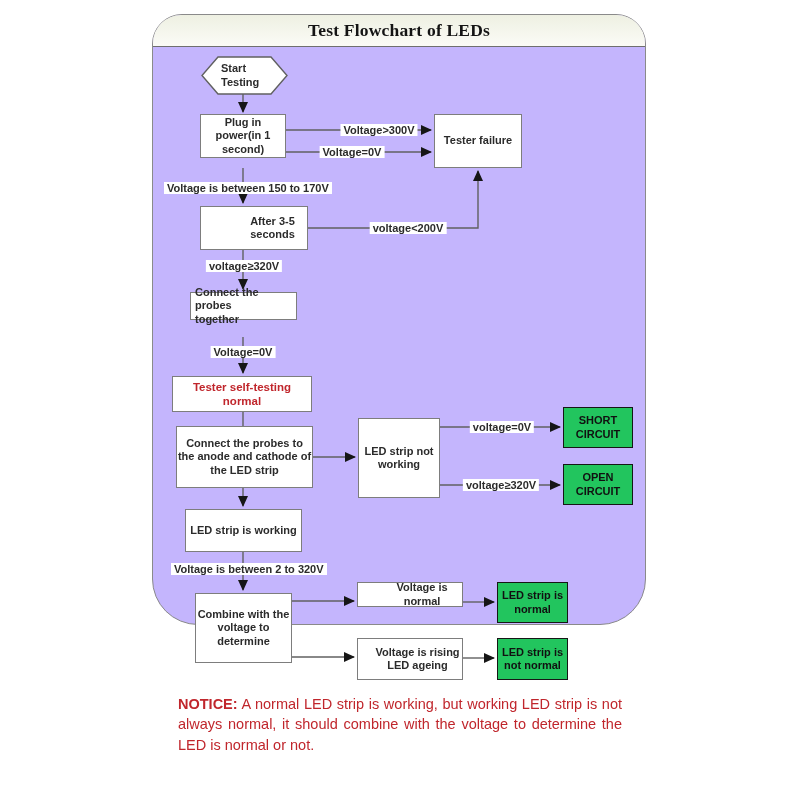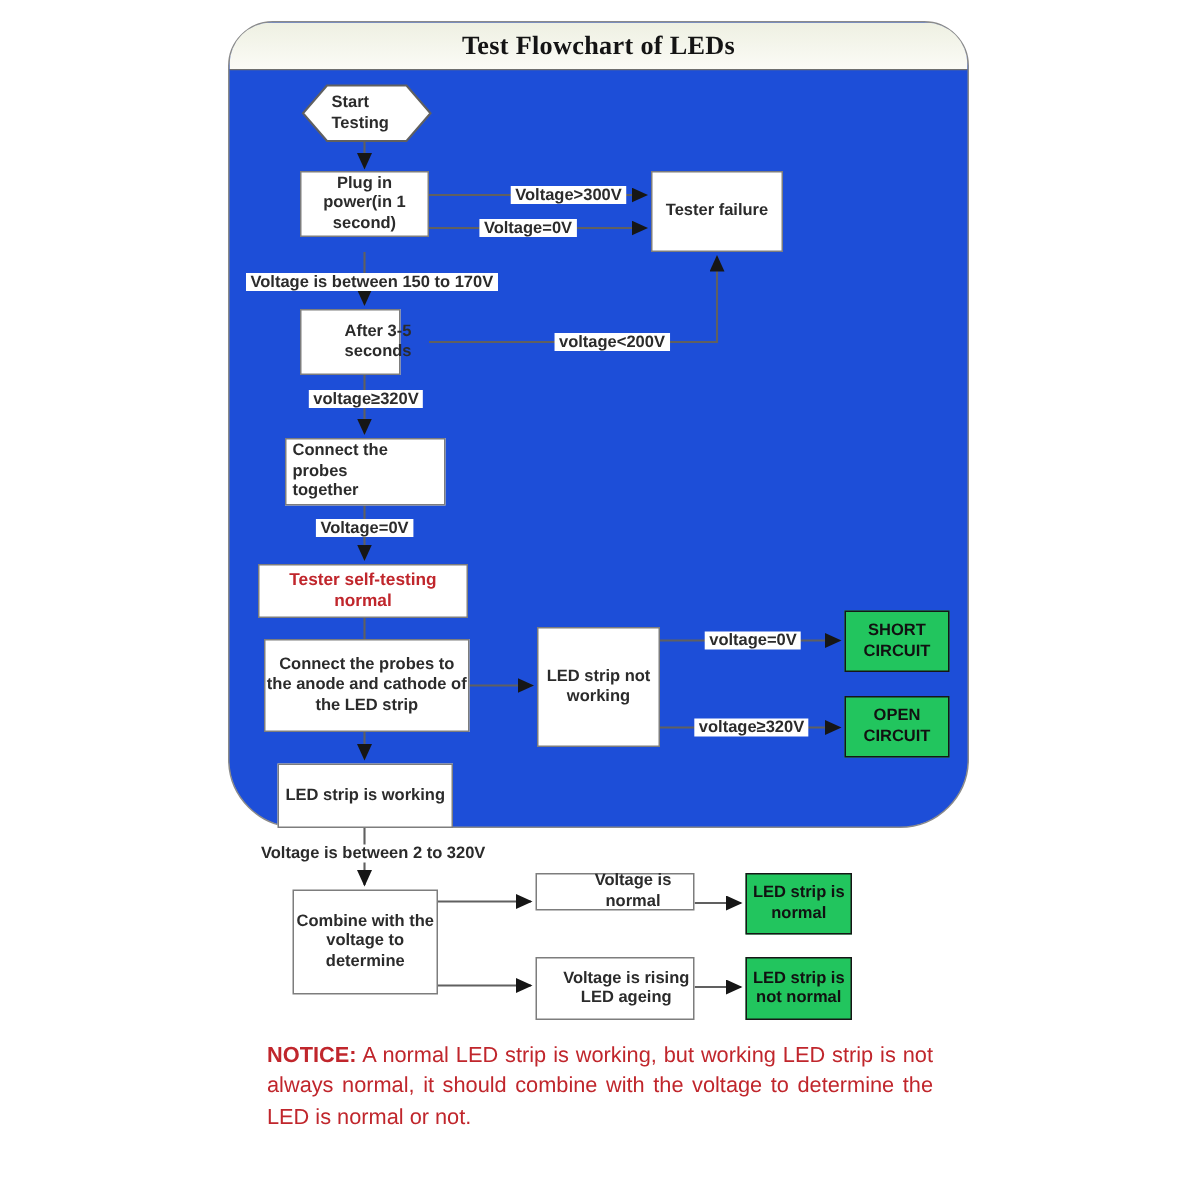--- a/index.html
+++ b/index.html
@@ -1,18 +1,18 @@
 <!DOCTYPE html>
 <html><head>
 <meta charset="utf-8">
 <style>
   html,body{margin:0;padding:0;background:#ffffff;}
   body{width:800px;height:800px;position:relative;font-family:"Liberation Sans",sans-serif;}
-  .frame{position:absolute;left:152px;top:14px;width:494px;height:538px;
-    border:1.6px solid #8a8a8a;border-radius:30px 30px 46px 46px;background:#1d4ed8;box-sizing:border-box;}
+  .frame{position:absolute;left:152px;top:14px;width:494px;height:611px;
+    border:1.6px solid #8a8a8a;border-radius:30px 30px 46px 46px;background:#c4b5fd;box-sizing:border-box;}
   .header{position:absolute;left:0;top:0;width:100%;height:32px;box-sizing:border-box;
     border-bottom:1.6px solid #6f6f6f;border-radius:28px 28px 0 0;
     background:linear-gradient(#eef0e2,#fbfbf6);display:flex;align-items:center;justify-content:center;}
   .title{font-family:"Liberation Serif",serif;font-weight:700;font-size:17.5px;color:#141414;letter-spacing:.2px;}
   svg.connectors{position:absolute;left:0;top:0;width:800px;height:800px;z-index:1;}
   .node{position:absolute;z-index:2;background:#ffffff;border:1.4px solid #7d7d7d;box-sizing:border-box;
     display:flex;align-items:center;justify-content:center;text-align:center;
     font-size:11px;font-weight:700;color:#2b2b2b;line-height:1.22;white-space:pre-line;}
   .node.yellow{background:#22c55e;border:1.6px solid #161616;color:#111;}
   .node.red-text{color:#c0262c;font-size:11.5px;}
@@ -67,24 +67,24 @@
 
 <div class="hexlabel" style="left:221px;top:57px;width:66px;height:37px;">Start
 Testing</div>
 
 <div class="node" style="left:200px;top:114px;width:86px;height:44px;text-align:center;">Plug in
 power(in 1
 second)</div>
 
 <div class="node" style="left:434px;top:114px;width:88px;height:54px;">Tester failure</div>
 
-<div class="node" style="left:200px;top:206px;width:67px;height:44px;padding-left:37px;">After 3-5
+<div class="node" style="left:200px;top:206px;width:108px;height:44px;padding-left:37px;">After 3-5
 seconds</div>
 
-<div class="node left-align" style="left:190px;top:292px;width:107px;height:45px;">Connect the probes
+<div class="node left-align" style="left:190px;top:292px;width:107px;height:28px;">Connect the probes
 together</div>
 
 <div class="node red-text" style="left:172px;top:376px;width:140px;height:36px;">Tester self-testing normal</div>
 
 <div class="node" style="left:176px;top:426px;width:137px;height:62px;">Connect the probes to
 the anode and cathode of
 the LED strip</div>
 
 <div class="node" style="left:358px;top:418px;width:82px;height:80px;">LED strip not
 working</div>

